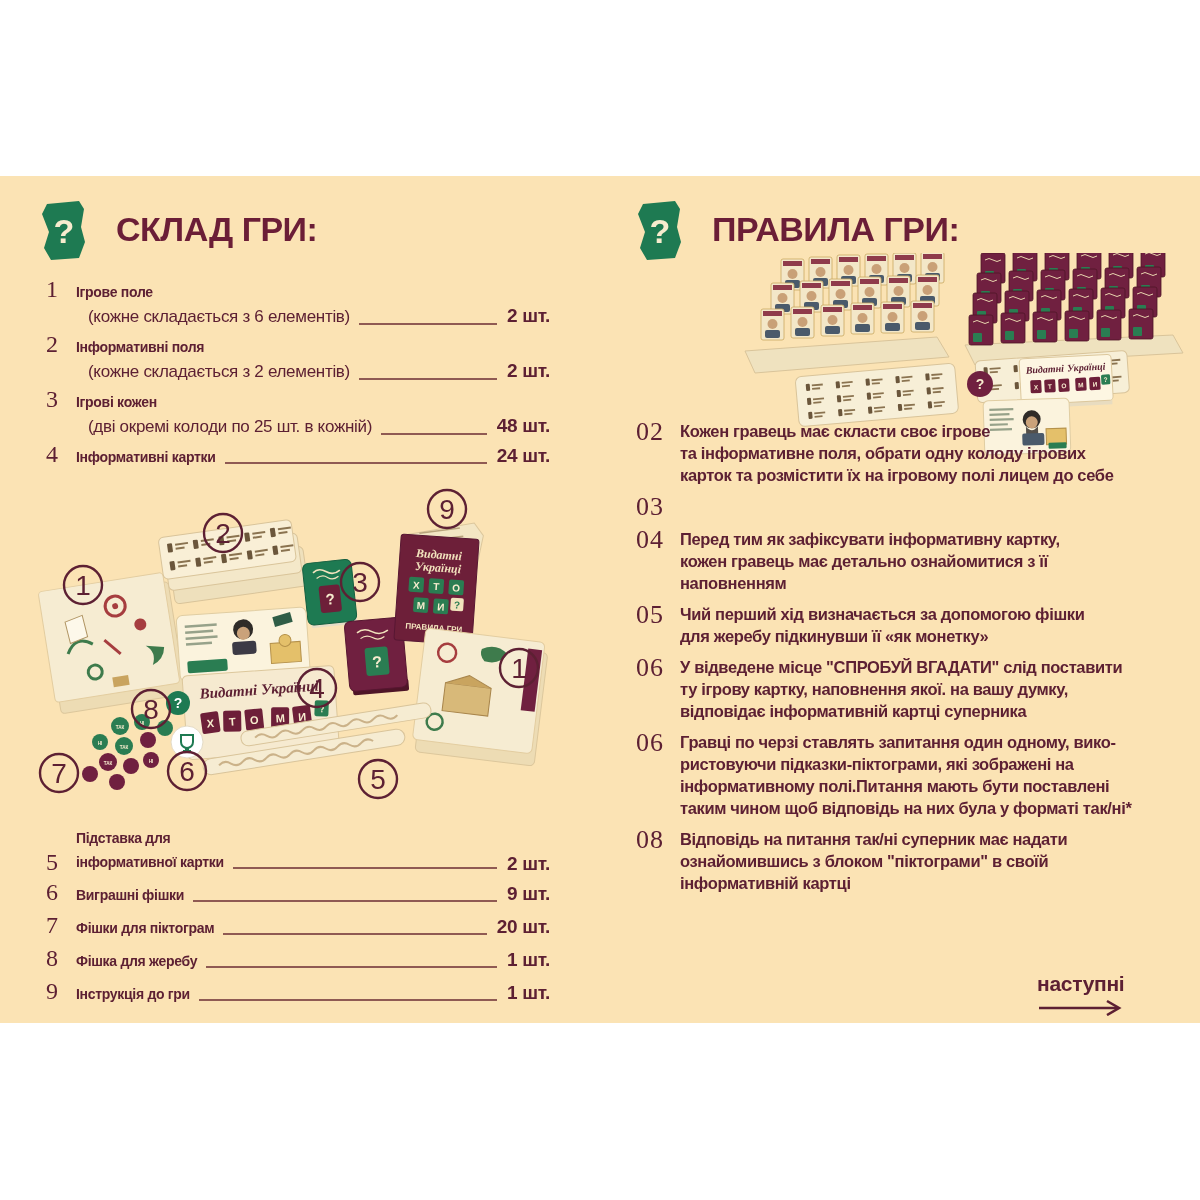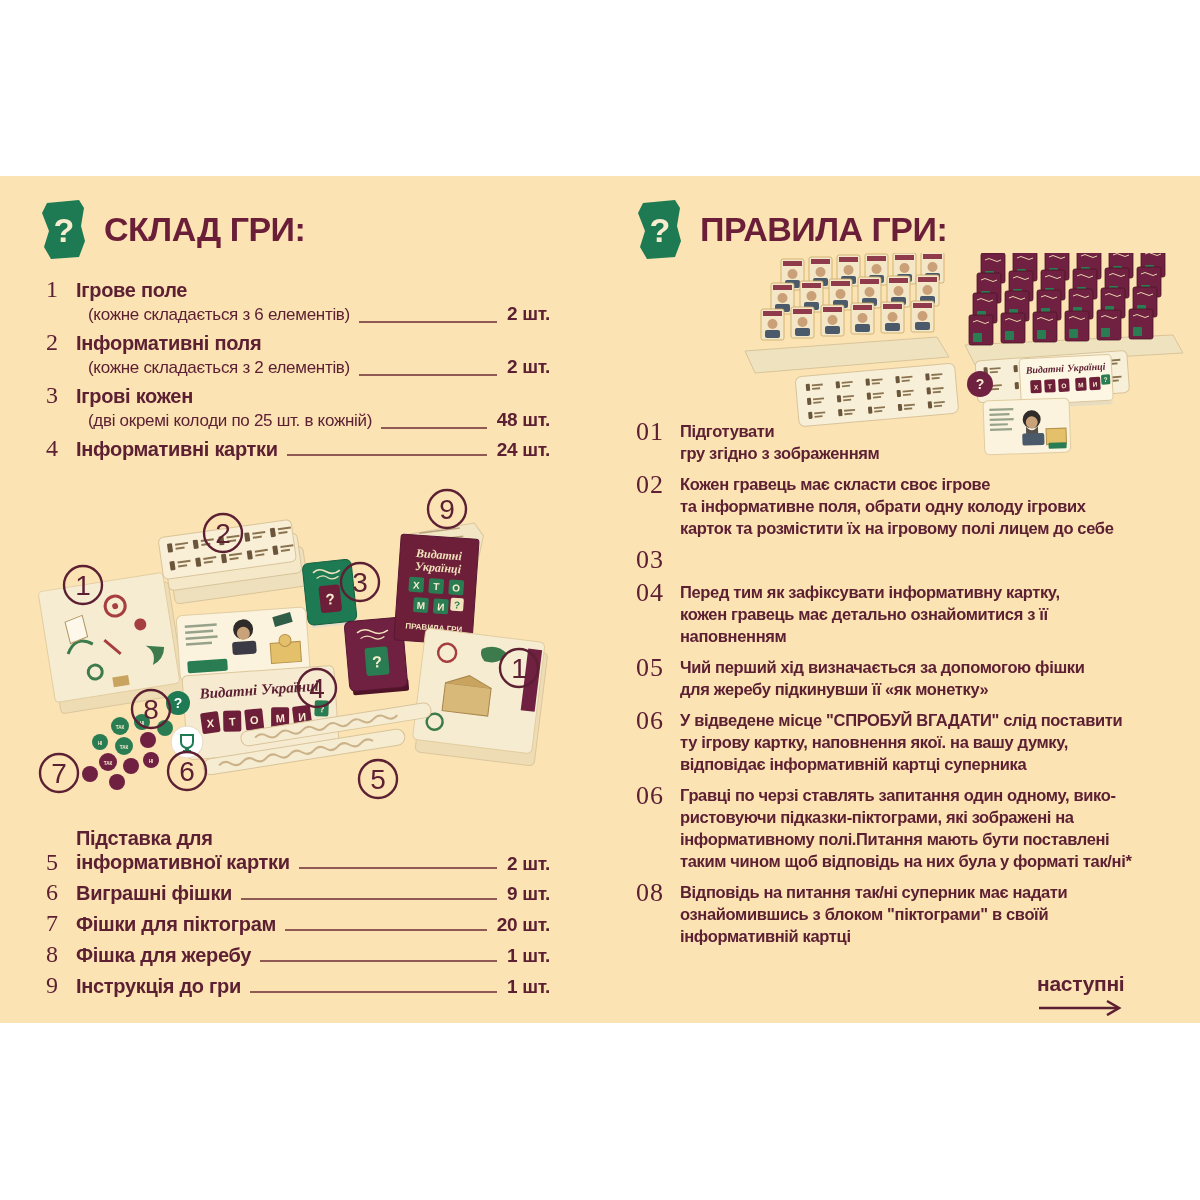--- a/index.html
+++ b/index.html
@@ -11,34 +11,34 @@
   }
   .panel{
     position:absolute;left:0;top:176px;width:1200px;height:847px;
     background:#fbe3b4;
   }
   
   .hdr{position:absolute;display:flex;align-items:center;gap:16px;}
   .hdr.left{left:40px;top:22px;}
   .hdr.right{left:636px;top:22px;}
   .hdr h1{
-    margin:0;font-size:34px;font-weight:bold;letter-spacing:-0.5px;
+    margin:12px;font-size:34px;font-weight:bold;letter-spacing:-0.5px;
     color:#6b1e37;white-space:nowrap;
   }
   .badge{width:48px;height:62px;flex:0 0 auto;}
   .list-a{position:absolute;left:46px;top:101px;width:504px;}
   .list-b{position:absolute;left:46px;top:650px;width:504px;}
   .li{margin-bottom:2px;}
   .num{
     font-family:"Liberation Serif",serif;font-size:24px;line-height:24px;
     color:#5d2033;width:30px;flex:0 0 30px;text-align:left;
   }
   .lrow{display:flex;align-items:baseline;}
   .lbl{
-    font-size:20px;font-weight:bold;letter-spacing:-0.3px;color:#5d2033;
+    font-size:14px;font-weight:bold;letter-spacing:-0.3px;color:#5d2033;
     line-height:24px;white-space:pre-line;
   }
   .sub{
     font-size:17px;letter-spacing:-0.3px;color:#5d2033;line-height:26px;
     white-space:nowrap;
   }
   .indent{margin-left:42px;}
   .lead{
     flex:1;border-bottom:2px solid #8f5a53;margin:0 10px 5px 9px;
     align-self:flex-end;min-width:24px;
@@ -498,25 +498,20 @@
       <circle cx="48" cy="23" r="6" fill="#caa27a"></circle>
       <path d="M42,27 q6,8 12,0 v8 h-12 Z" fill="#55504a"></path>
       <rect x="38" y="34" width="22" height="12" rx="2" fill="#4a5a6b"></rect>
       <rect x="62" y="30" width="20" height="16" fill="#e4c06a" stroke="#b5914a"></rect>
       <rect x="64" y="44" width="18" height="6" rx="1" fill="#2a7d52"></rect>
     </g>
   </svg>
 
   <div class="rules">
     <div class="rule">
-      <span class="rn">01</span>
-      <span class="rt">Підготувати
-гру згідно з зображенням</span>
-    </div>
-    <div class="rule">
       <span class="rn">02</span>
       <span class="rt">Кожен гравець має скласти своє ігрове
 та інформативне поля, обрати одну колоду ігрових
 карток та розмістити їх на ігровому полі лицем до себе</span>
     </div>
     <div class="rule">
       <span class="rn">03</span>
     </div>
     <div class="rule">
       <span class="rn">04</span>

